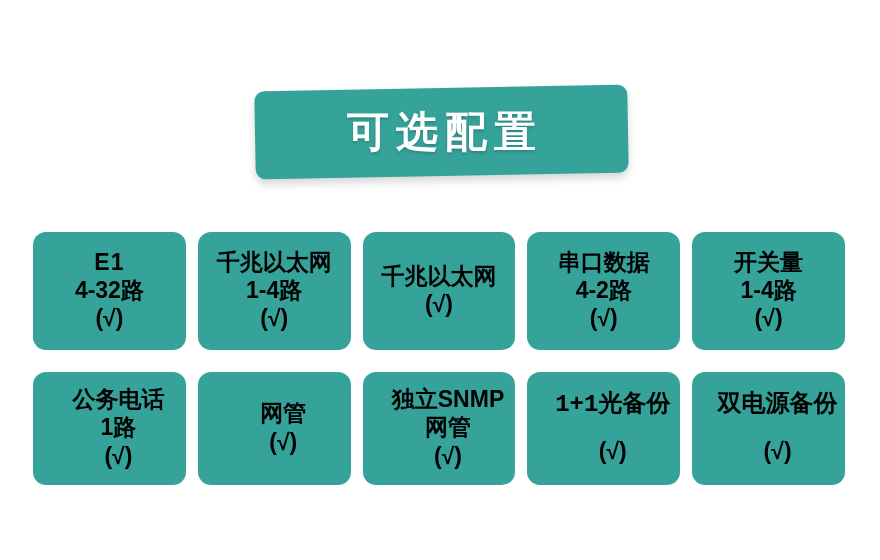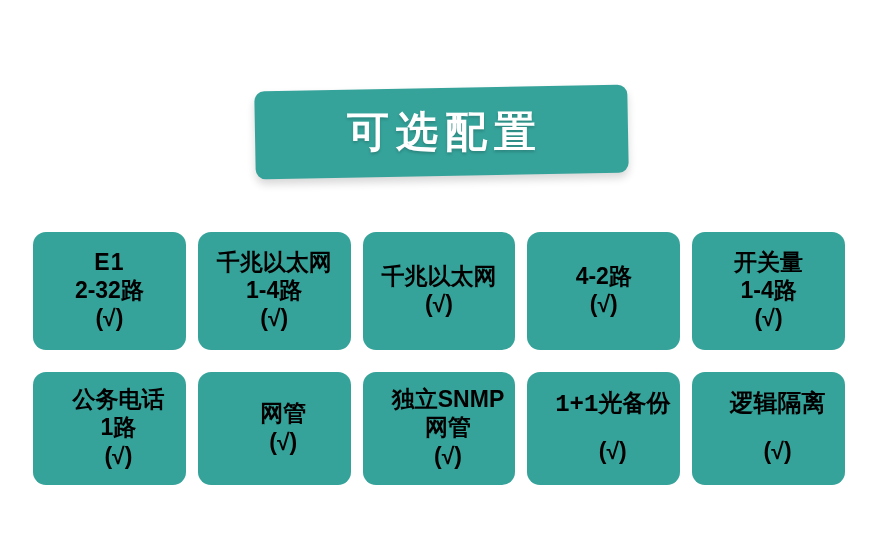--- a/index.html
+++ b/index.html
@@ -131,39 +131,40 @@
     <div class="banner">
       <div class="banner-title">可选配置</div>
     </div>
   </div>
 
   <div class="grid">
       <div class="grid-row">
         <div class="card">
           <div class="card-lines">
             <div class="card-line latin">E1</div>
-            <div class="card-line">2-32路</div>
+            <div class="card-line">4-32路</div>
           </div>
           <div class="card-check">(√)</div>
         </div>
         <div class="card">
           <div class="card-lines">
             <div class="card-line">千兆以太网</div>
             <div class="card-line">1-4路</div>
           </div>
           <div class="card-check">(√)</div>
         </div>
         <div class="card">
           <div class="card-lines">
             <div class="card-line">千兆以太网</div>
           </div>
           <div class="card-check">(√)</div>
         </div>
         <div class="card">
           <div class="card-lines">
+            <div class="card-line">串口数据</div>
             <div class="card-line">4-2路</div>
           </div>
           <div class="card-check">(√)</div>
         </div>
         <div class="card">
           <div class="card-lines">
             <div class="card-line">开关量</div>
             <div class="card-line">1-4路</div>
           </div>
           <div class="card-check">(√)</div>
@@ -191,20 +192,20 @@
           <div class="card-check">(√)</div>
         </div>
         <div class="card sparse">
           <div class="card-lines">
             <div class="card-line">1+1光备份</div>
           </div>
           <div class="card-check">(√)</div>
         </div>
         <div class="card sparse">
           <div class="card-lines">
-            <div class="card-line">逻辑隔离</div>
+            <div class="card-line">双电源备份</div>
           </div>
           <div class="card-check">(√)</div>
         </div>
       </div>
     </div>
 
 </div>
 
 </body></html>

